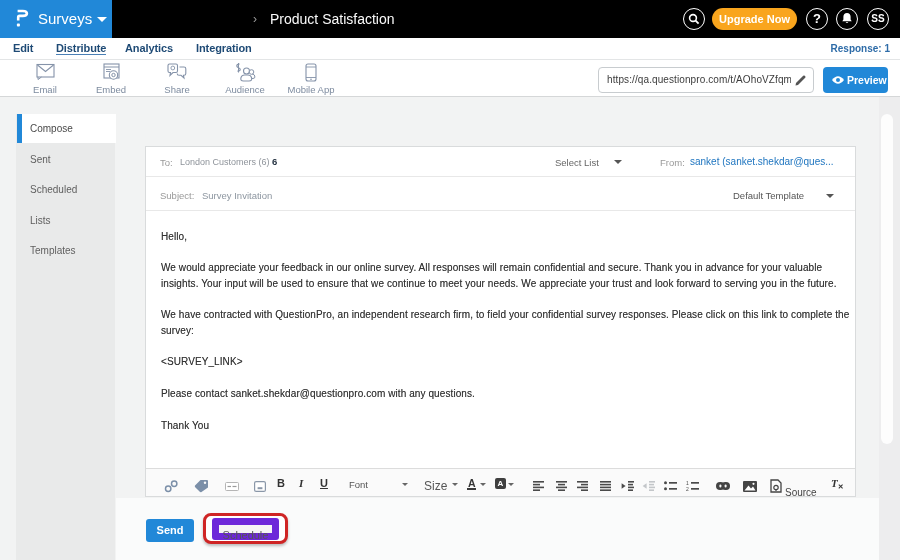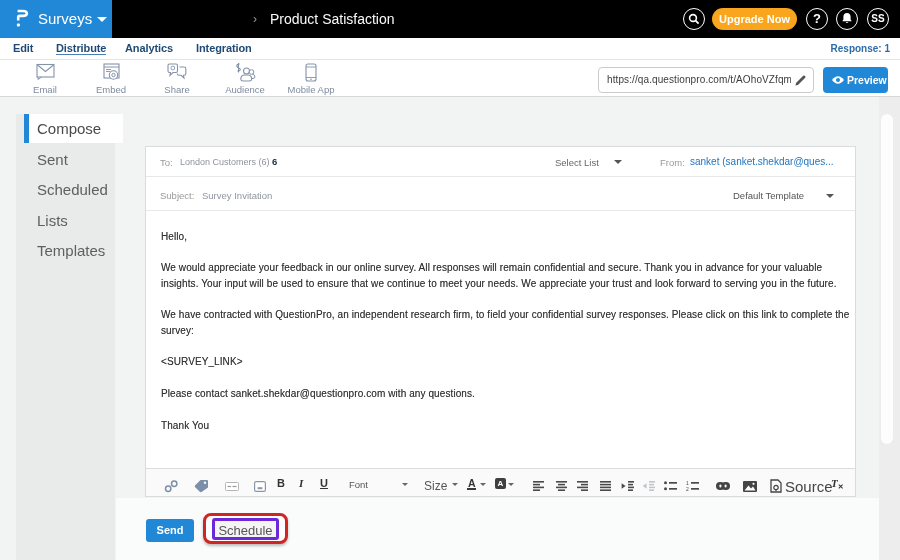--- a/index.html
+++ b/index.html
@@ -28,40 +28,40 @@
 #icobar { left:0; top:60px; width:900px; height:37px; background:#fff; border-bottom:1px solid #d5d7d8; }
 .bigico { position:absolute; top:3px; }
 .icolbl { position:absolute; top:24px; font-size:9.5px; color:#7d8b9f; text-align:center; width:80px; }
 #urlbox { position:absolute; left:598px; top:7px; width:216px; height:26px; border:1px solid #c8cccf; border-radius:4px; background:#fff; }
 #urltxt { position:absolute; left:8px; top:0; height:24px; line-height:24px; font-size:10px; letter-spacing:0.1px; color:#3c3c3c; white-space:nowrap; width:184px; overflow:hidden; }
 #pvbtn { position:absolute; left:823px; top:7px; width:65px; height:26px; background:#2188d8; border-radius:4px; }
 #pvbtn span { position:absolute; left:24px; top:0; line-height:26px; color:#fff; font-size:10.5px; font-weight:bold; }
 
 
 #sidebar { left:16px; top:114px; width:99px; height:446px; background:#e9eaea; }
-.sitem { position:absolute; left:8px; width:99px; height:30px; line-height:30px; padding-left:13px; font-size:15px; color:#5f5f5f; }
+.sitem { position:absolute; left:1px; width:99px; height:30px; line-height:30px; padding-left:13px; font-size:10px; color:#5f5f5f; }
 #s-active { top:0; height:29px; line-height:29px; background:#fff; border-left:5px solid #2188d8; padding-left:8px; color:#4a4a4a; }
 
 
 #botwhite { left:116px; top:498px; width:763px; height:62px; background:#fafbfb; }
 #card { left:145px; top:146px; width:711px; height:351px; background:#fff; border:1px solid #d9dbdc; }
 .crow { position:absolute; left:0; width:709px; border-bottom:1px solid #e8e8e8; }
 #row1 { top:0; height:30px; }
 #row2 { top:30px; height:34px; }
 .lbl { color:#999; font-size:9.5px; }
 .caret { width:0; height:0; border-left:4px solid transparent; border-right:4px solid transparent; border-top:4.5px solid #555; }
 #bodytxt { position:absolute; left:15px; top:82px; width:696px; font-size:10px; letter-spacing:0.09px; line-height:16px; color:#333; text-shadow:0 0 0.4px rgba(51,51,51,0.55); }
 #bodytxt p { margin:0 0 15px 0; } #bodytxt p:nth-of-type(4), #bodytxt p:nth-of-type(5) { margin-bottom:16px; }
 #edtbar { position:absolute; left:0; top:321px; width:709px; height:28px; background:#fafafa; border-top:1px solid #dcdcdc; }
 .eico { position:absolute; }
 
 
 #sendbtn { left:146px; top:519px; width:48px; height:23px; background:#2188d8; border-radius:3px; color:#fff; font-size:11px; font-weight:600; text-align:center; line-height:23px; }
 #redbox { left:203px; top:513px; width:85px; height:31px; border:3px solid #cf2525; border-radius:8px; background:#fff; box-shadow:0 2px 3px rgba(0,0,0,0.25); }
-#schbtn { left:212px; top:518px; width:67px; height:22px; background:#f5f5f5; border:3px solid #6d28d9; border-radius:3px; color:#555; font-size:13px; text-align:center; line-height:20px; }
+#schbtn { left:212px; top:518px; width:67px; height:22px; background:#f5f5f5; border:7px solid #6d28d9; border-radius:3px; color:#555; font-size:11px; text-align:center; line-height:20px; }
 
 
 #rstrip { left:879px; top:97px; width:21px; height:463px; background:#ededee; }
 #rthumb { left:881px; top:114px; width:12px; height:330px; background:#fdfdfd; border-radius:6px; }
 </style>
 </head>
 <body>
 <div id="app">
   <div class="abs" id="botwhite"></div>
 
@@ -293,21 +293,21 @@
       <svg class="eico" style="left:597px; top:12px;" width="14" height="11" viewBox="0 0 14 11">
         <rect x="0" y="0" width="14" height="11" rx="1" fill="#454545"></rect>
         <path d="M1.5,9.5 L5.5,4.5 L8,7.5 L10,5.5 L12.5,9.5 Z" fill="#fff"></path>
         <circle cx="10.5" cy="2.8" r="1.1" fill="#fff"></circle>
       </svg>
       <svg class="eico" style="left:624px; top:10px;" width="12" height="14" viewBox="0 0 12 14">
         <path d="M1,1 H8 L11,4 V13 H1 Z" fill="none" stroke="#444" stroke-width="1.3"></path>
         <circle cx="6" cy="8.5" r="2.2" fill="none" stroke="#444" stroke-width="1.2"></circle>
         <line x1="6" y1="10.7" x2="6" y2="12" stroke="#444" stroke-width="1.2"></line>
       </svg>
-      <span class="abs" style="left:639px; top:9px; font-size:15px; color:#444;">Source</span>
+      <span class="abs" style="left:639px; top:18px; font-size:10px; color:#444;">Source</span>
       <span class="abs" style="left:685px; top:8px; font-size:11px; font-weight:bold; font-style:italic; font-family:'Liberation Serif',serif; color:#333;">T<span style="font-size:7px; font-style:normal; font-family:'Liberation Sans',sans-serif; vertical-align:-2px;">✕</span></span>
     </div>
   </div>
 
   <div class="abs" id="sendbtn">Send</div>
   <div class="abs" id="redbox"></div>
   <div class="abs" id="schbtn">Schedule</div>
 </div>
 
 </body></html>

